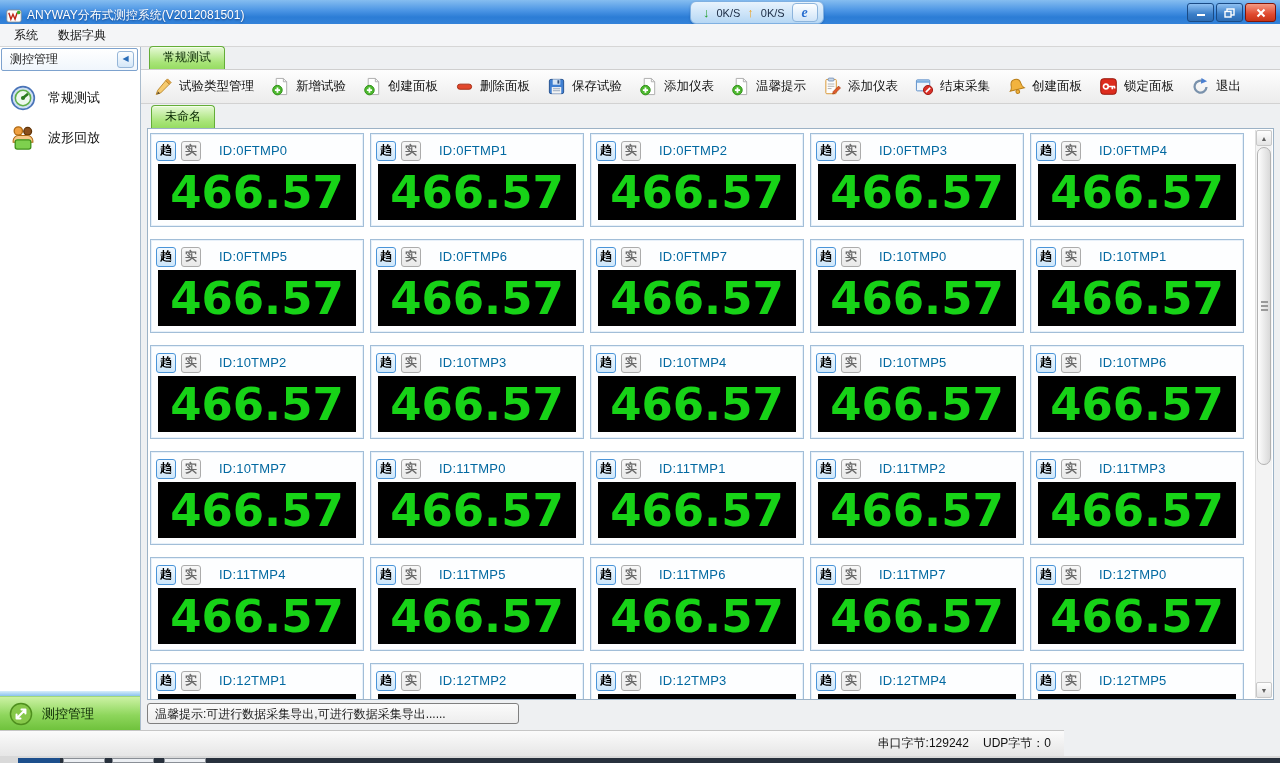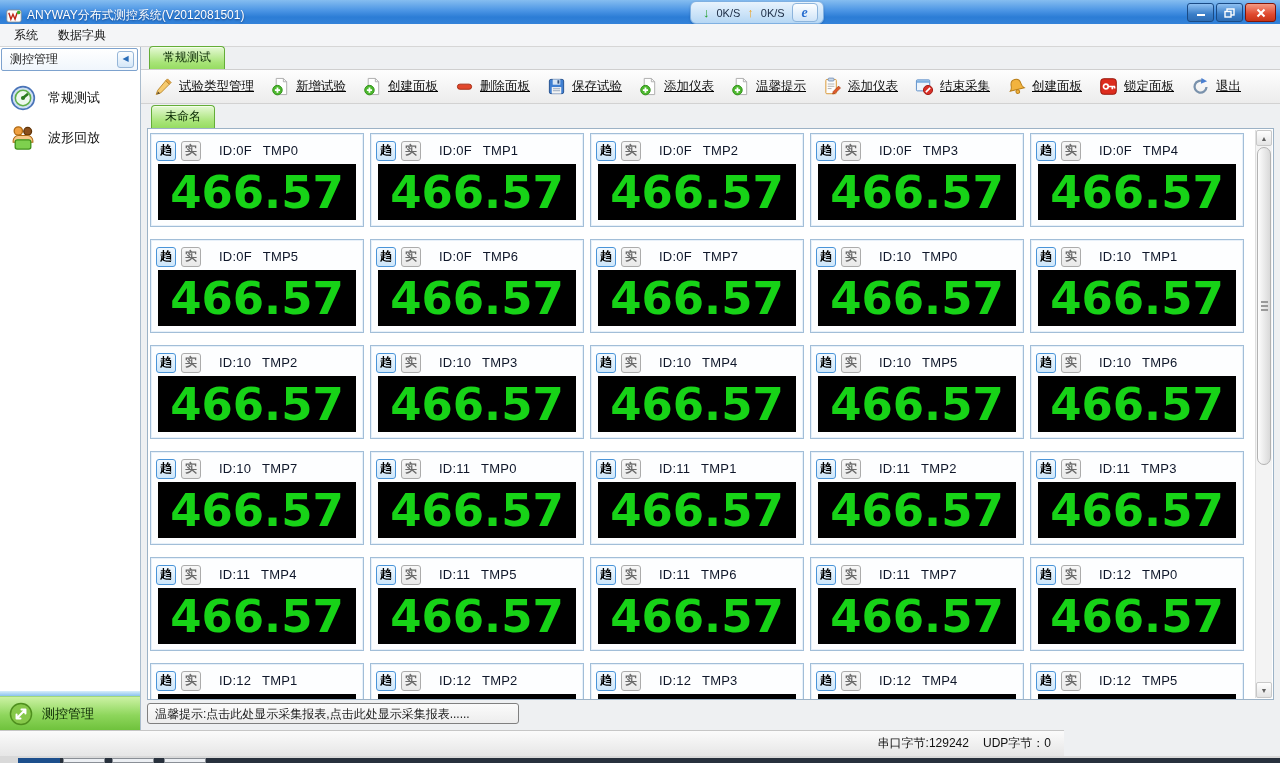--- a/index.html
+++ b/index.html
@@ -60,38 +60,38 @@
   .main{position:absolute;left:141px;top:47px;width:1139px;height:683px;}
   .tabrow{position:absolute;left:0;top:0;width:100%;height:23px;border-bottom:1px solid #cfcfcf;
     box-sizing:border-box;}
   .gtab{position:absolute;bottom:0;height:22px;line-height:21px;padding:0 13px;font-size:12px;color:#0a2a04;
     background:linear-gradient(#e6f9d6,#a8e478 70%,#96dc62);border:1px solid #64ad38;border-bottom:none;
     border-radius:4px 4px 0 0;box-shadow:inset 0 1px 0 #f4ffe8;}
   .gtab.t1{left:8px;}
   .toolbar{position:absolute;left:0;top:23px;width:100%;height:34px;box-sizing:border-box;
     background:linear-gradient(#fefefe,#ececec);border-bottom:1px solid #d2d2d2;
     display:flex;align-items:center;gap:17px;padding-left:13px;}
-  .tool-btn{display:flex;align-items:center;gap:6px;text-decoration:underline;}
+  .tool-btn{display:flex;align-items:center;gap:6px;}
   .tool-btn .icon{width:19px;height:19px;}
   .tool-btn .icon svg{width:19px;height:19px;display:block;}
   .tool-label{font-size:12.5px;color:#111;white-space:nowrap;}
   .subtabrow{position:absolute;left:0;top:57px;width:100%;height:24px;}
   .gtab.t2{left:10px;}
   .panel-area{position:absolute;left:6px;top:81px;width:1127px;height:572px;background:#fff;
     border:1px solid #9cb2c6;box-sizing:border-box;overflow:hidden;}
   .meter-grid{position:absolute;left:2px;top:4px;display:grid;
     grid-template-columns:repeat(5,214px);grid-auto-rows:94px;column-gap:6px;row-gap:12px;}
   .meter{position:relative;background:#fdfeff;border:1px solid #a2bed8;
     box-shadow:inset 0 0 0 1px #e7f0f9;box-sizing:border-box;}
   .meter-head{display:flex;align-items:center;gap:5px;height:27px;padding:3px 5px 0 5px;}
   .mini-btn{width:20px;height:20px;border-radius:3px;font-size:12px;font-weight:bold;
     display:flex;align-items:center;justify-content:center;box-sizing:border-box;}
   .mini-btn.trend{border:1px solid #4a94d8;background:linear-gradient(#f2f9ff,#cde6fa);color:#000;}
   .mini-btn.real{border:1px solid #ababab;background:linear-gradient(#f8f8f8,#e9e9e9);color:#6a6a6a;}
-  .meter-label{display:flex;gap:11px;margin-left:13px;font-size:13px;color:#0f172a;letter-spacing:.2px;}
+  .meter-label{display:flex;margin-left:13px;font-size:13px;color:#0369a1;letter-spacing:.2px;}
   .meter-screen{position:absolute;left:7px;right:7px;top:30px;bottom:6px;background:#000;
     display:flex;align-items:center;justify-content:center;overflow:hidden;}
   .meter-value{font-family:"DejaVu Sans","Liberation Sans",sans-serif;font-weight:bold;
     font-size:45px;line-height:1;letter-spacing:0px;}
   
   .vscroll{position:absolute;top:1px;right:1px;bottom:1px;width:17px;background:#f3f3f3;
     border-left:1px solid #e0e0e0;box-sizing:border-box;}
   .vs-arrow{position:absolute;left:0;width:16px;height:16px;background:linear-gradient(#fefefe,#e4e4e4);
     border:1px solid #c8c8c8;border-radius:2px;box-sizing:border-box;color:#606060;font-size:7px;
     display:flex;align-items:center;justify-content:center;}
@@ -767,21 +767,21 @@
   </div>
 </div>
       <div class="vscroll">
         <div class="vs-arrow up">▲</div>
         <div class="vs-thumb">
           <div class="vs-grip"></div>
         </div>
         <div class="vs-arrow dn">▼</div>
       </div>
     </div>
-    <div class="tip-box">温馨提示:点击此处显示采集报表,点击此处显示采集报表......</div>
+    <div class="tip-box">温馨提示:可进行数据采集导出,可进行数据采集导出......</div>
   </div>
 
   <div class="statusbar">
     <span>串口字节:129242</span>
     <span>UDP字节：0</span>
   </div>
 
   <div class="bottom-strip">
     <div class="bs-dark">
       <div class="bs-blue"></div>

